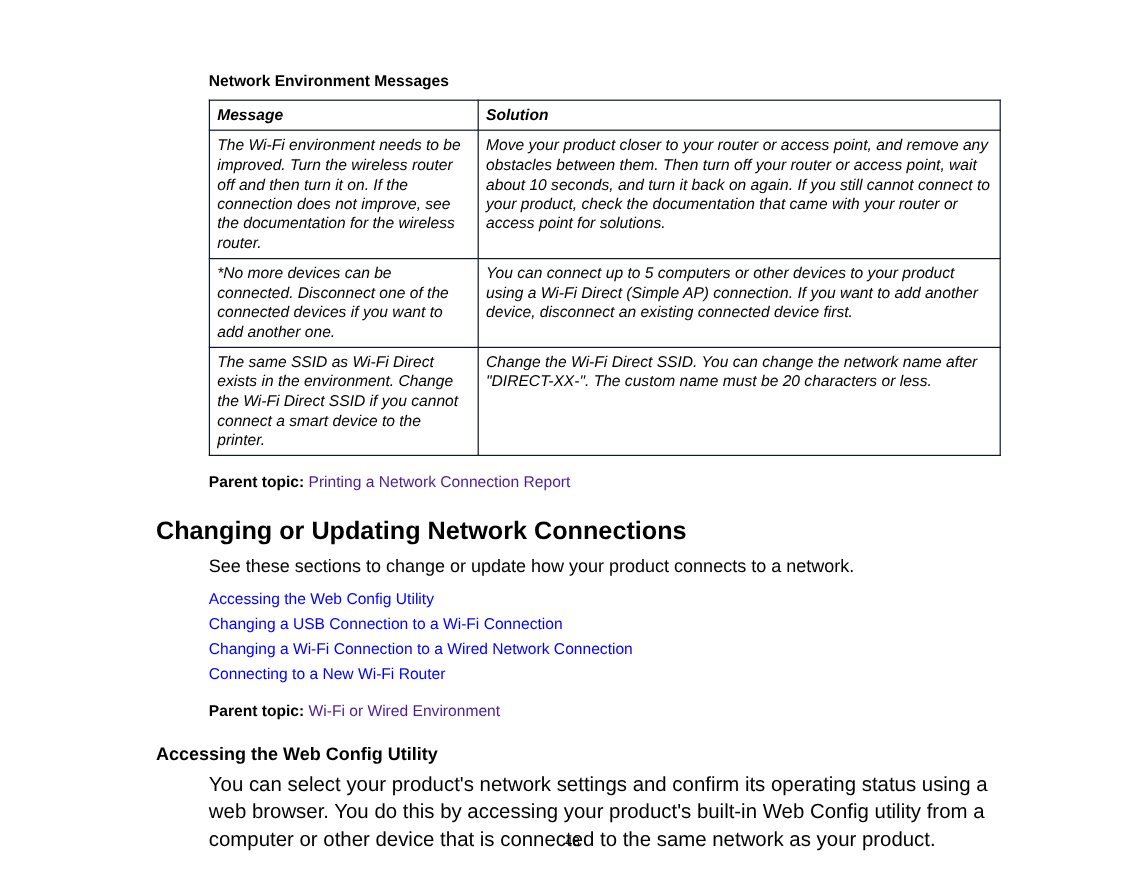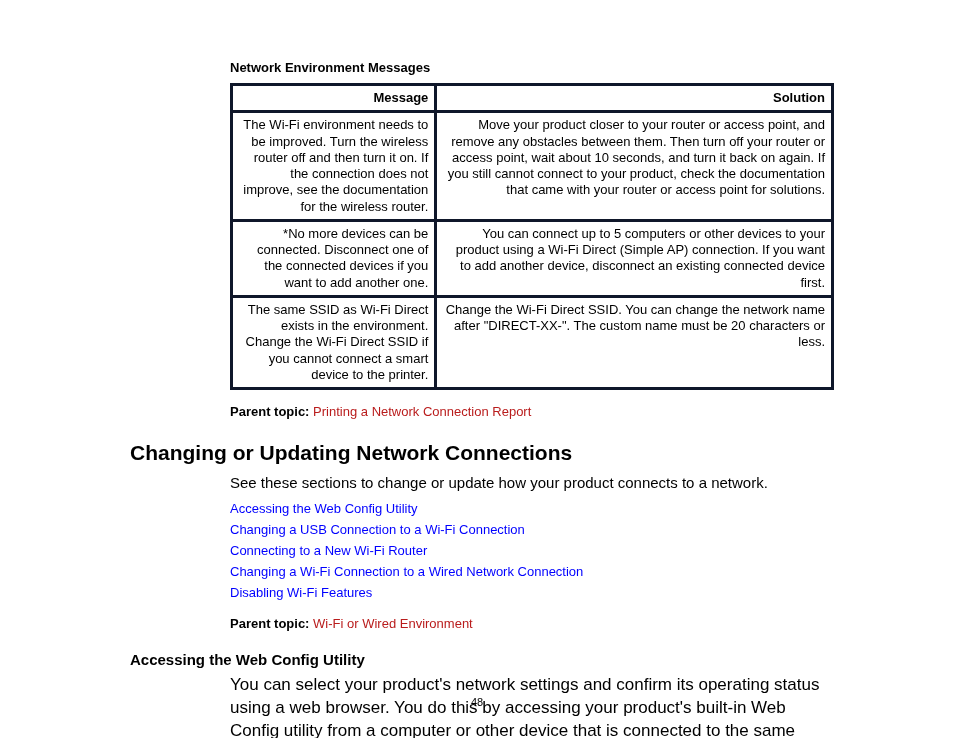--- a/index.html
+++ b/index.html
@@ -11,53 +11,54 @@
     color: #000000;
     width: 954px;
     height: 738px;
     box-sizing: border-box;
     position: relative;
   }
   .page {
     padding: 60px 120px 40px 130px;
   }
   .indent {
-    margin-left: 100px;
+    margin-left: 44px;
   }
   .table-title {
     font-weight: bold;
     font-size: 13px;
     margin-bottom: 8px;
   }
   table {
     border-collapse: collapse;
     width: 100%;
     font-size: 13px;
   }
   th, td {
-    border: 3px solid #0f172a;
+    border: 1px solid #0f172a;
     padding: 4px 6px;
-    text-align: right;
+    text-align: left;
     vertical-align: top;
     line-height: 1.25;
+    font-style: italic;
   }
   th {
     font-weight: bold;
   }
   .col-message { width: 34%; }
   .col-solution { width: 66%; }
   .parent-topic {
     font-size: 13px;
     margin-top: 14px;
   }
   .parent-topic .label {
     font-weight: bold;
   }
   .link {
-    color: #b91c1c;
+    color: #4c1d95;
   }
   h1.section {
     font-size: 21px;
     font-weight: bold;
     margin: 22px 0 8px 0;
   }
   h2.subsection {
     font-size: 15px;
     font-weight: bold;
     margin: 20px 0 6px 0;
@@ -127,23 +128,22 @@
   </div>
 
   <h1 class="section">Changing or Updating Network Connections</h1>
 
   <div class="indent">
     <div class="intro">See these sections to change or update how your product connects to a network.</div>
 
     <div class="link-list">
       <div>Accessing the Web Config Utility</div>
       <div>Changing a USB Connection to a Wi-Fi Connection</div>
+      <div>Changing a Wi-Fi Connection to a Wired Network Connection</div>
       <div>Connecting to a New Wi-Fi Router</div>
-      <div>Changing a Wi-Fi Connection to a Wired Network Connection</div>
-      <div>Disabling Wi-Fi Features</div>
     </div>
 
     <div class="parent-topic">
       <span class="label">Parent topic:</span>
       <span class="link">Wi-Fi or Wired Environment</span>
     </div>
   </div>
 
   <h2 class="subsection indent" style="margin-left:0">Accessing the Web Config Utility</h2>
 

